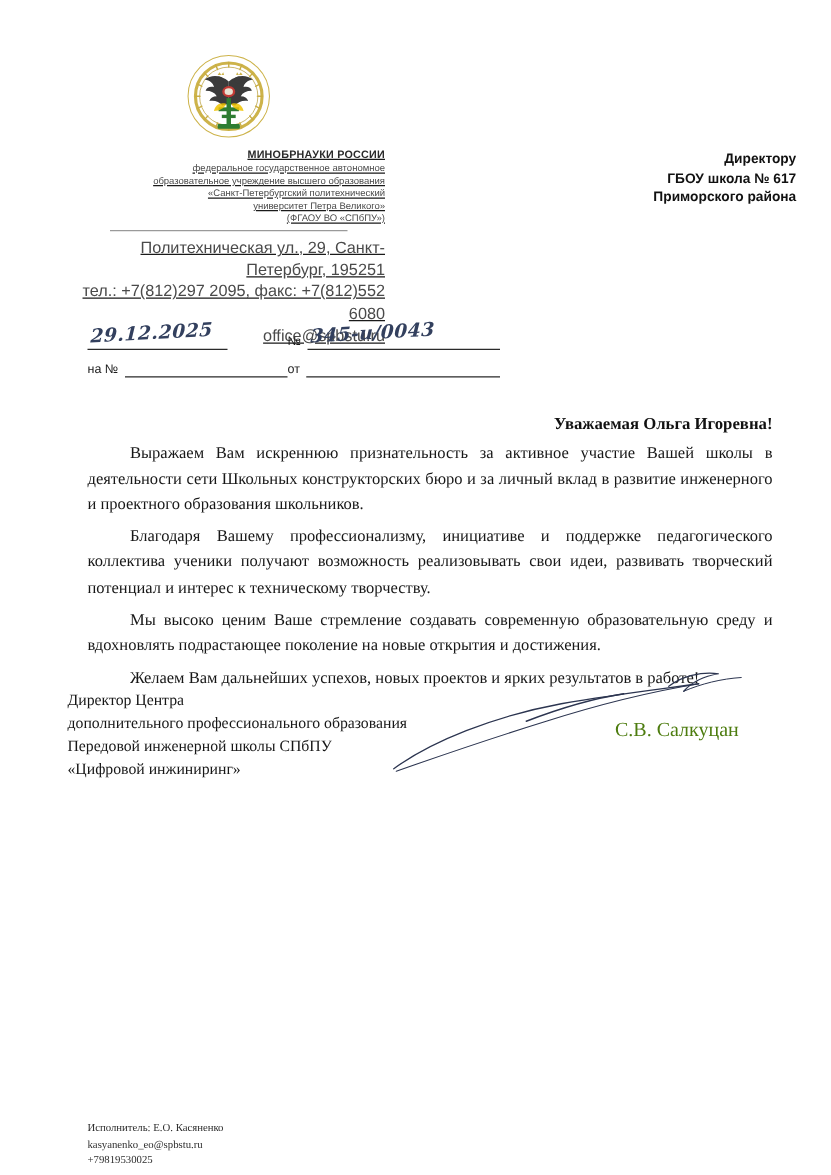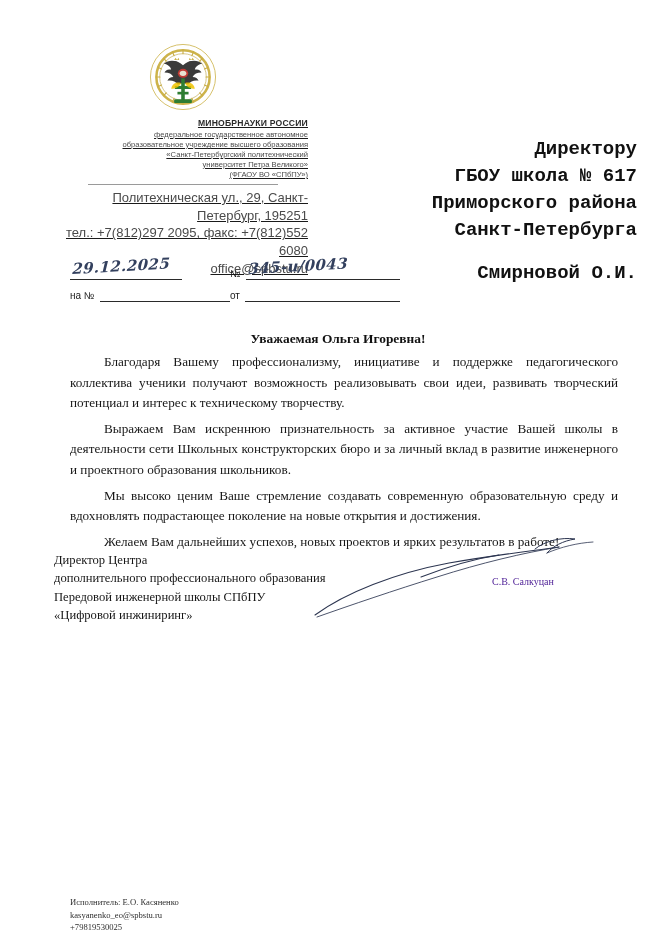--- a/index.html
+++ b/index.html
@@ -72,26 +72,25 @@
     margin-top: 4px;
   }
 
   
   .addressee {
     position: absolute;
     right: 28px;
     top: 120px;
     width: 215px;
     text-align: right;
-    font-family: Liberation Mono, monospace;
+    font-family: Liberation Sans, sans-serif;
     font-weight: bold;
-    font-size: 19px;
+    font-size: 11px;
     line-height: 1.42;
     color: #111;
-    margin-top: 16px;
   }
   .addressee .person {
     margin-top: 16px;
   }
 
   
   .refblock {
     position: absolute;
     left: 70px;
     top: 258px;
@@ -137,21 +136,21 @@
     white-space: nowrap;
     letter-spacing: .4px;
   }
 
   
   .salutation {
     position: absolute;
     left: 58px;
     top: 331px;
     width: 560px;
-    text-align: center;
+    text-align: right;
     font-size: 13.4px;
     font-weight: bold;
     color: #111;
   }
   .body-text {
     position: absolute;
     left: 70px;
     top: 352px;
     width: 548px;
     font-size: 13.2px;
@@ -175,22 +174,22 @@
   .sig-title {
     font-size: 12.6px;
     line-height: 1.45;
     color: #171717;
     width: 320px;
   }
   .sig-name {
     position: absolute;
     left: 438px;
     top: 25px;
-    font-size: 10px;
-    color: #4c1d95;
+    font-size: 16px;
+    color: #4d7c0f;
     white-space: nowrap;
   }
   .sig-stroke {
     position: absolute;
     left: 255px;
     top: -18px;
     width: 300px;
     height: 95px;
     pointer-events: none;
   }
@@ -280,22 +279,20 @@
       <div>Политехническая ул., 29, Санкт-Петербург, 195251</div>
       <div>тел.: +7(812)297 2095, факс: +7(812)552 6080</div>
       <div>office@spbstu.ru</div>
     </div>
   </div>
 
   <div class="addressee">
     <div>Директору</div>
     <div>ГБОУ школа № 617</div>
     <div>Приморского района</div>
-    <div>Санкт-Петербурга</div>
-    <div class="person">Смирновой О.И.</div>
   </div>
 
   <div class="refblock">
     <div class="ref-row">
       <div class="ref-cell left">
         <div class="ref-line short">
           <span class="hand">29.12.2025</span>
         </div>
       </div>
       <div class="ref-cell right">
@@ -317,22 +314,22 @@
         <div class="ref-line">
           <span class="hand"></span>
         </div>
       </div>
     </div>
   </div>
 
   <div class="salutation">Уважаемая Ольга Игоревна!</div>
 
   <div class="body-text">
+    <p>Выражаем Вам искреннюю признательность за активное участие Вашей школы в деятельности сети Школьных конструкторских бюро и за личный вклад в развитие инженерного и проектного образования школьников.</p>
     <p>Благодаря Вашему профессионализму, инициативе и поддержке педагогического коллектива ученики получают возможность реализовывать свои идеи, развивать творческий потенциал и интерес к техническому творчеству.</p>
-    <p>Выражаем Вам искреннюю признательность за активное участие Вашей школы в деятельности сети Школьных конструкторских бюро и за личный вклад в развитие инженерного и проектного образования школьников.</p>
     <p>Мы высоко ценим Ваше стремление создавать современную образовательную среду и вдохновлять подрастающее поколение на новые открытия и достижения.</p>
     <p>Желаем Вам дальнейших успехов, новых проектов и ярких результатов в работе!</p>
   </div>
 
   <div class="sig-block">
     <div class="sig-title">
       <div>Директор Центра</div>
       <div>дополнительного профессионального образования</div>
       <div>Передовой инженерной школы СПбПУ</div>
       <div>«Цифровой инжиниринг»</div>

